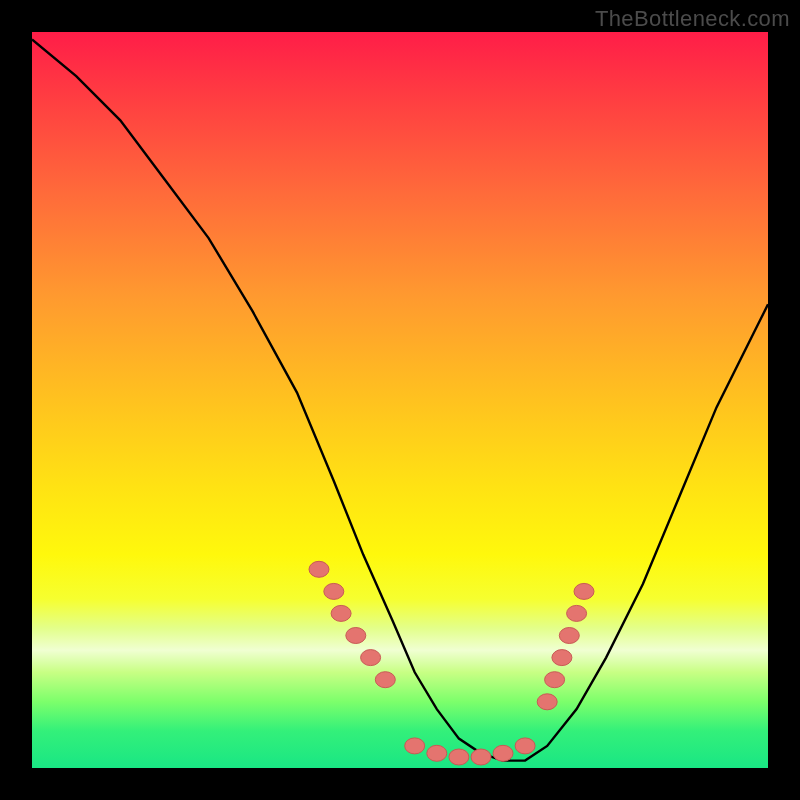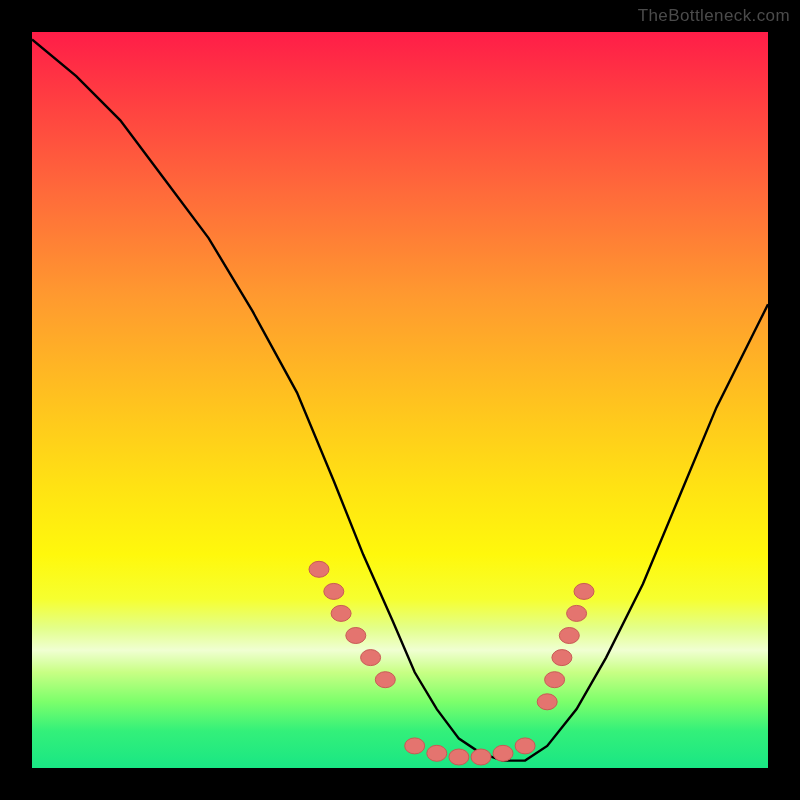--- a/index.html
+++ b/index.html
@@ -8,21 +8,21 @@
     position: relative;
     width: 800px;
     height: 800px;
     background: #000;
   }
   .watermark {
     position: absolute;
     top: 6px;
     right: 10px;
     font-family: Arial, Helvetica, sans-serif;
-    font-size: 17px;
+    font-size: 22px;
     color: #4b4b4b;
     font-weight: 500;
     letter-spacing: 0.4px;
     user-select: none;
   }
   .plot-frame {
     position: absolute;
     left: 32px;
     top: 32px;
     width: 736px;

